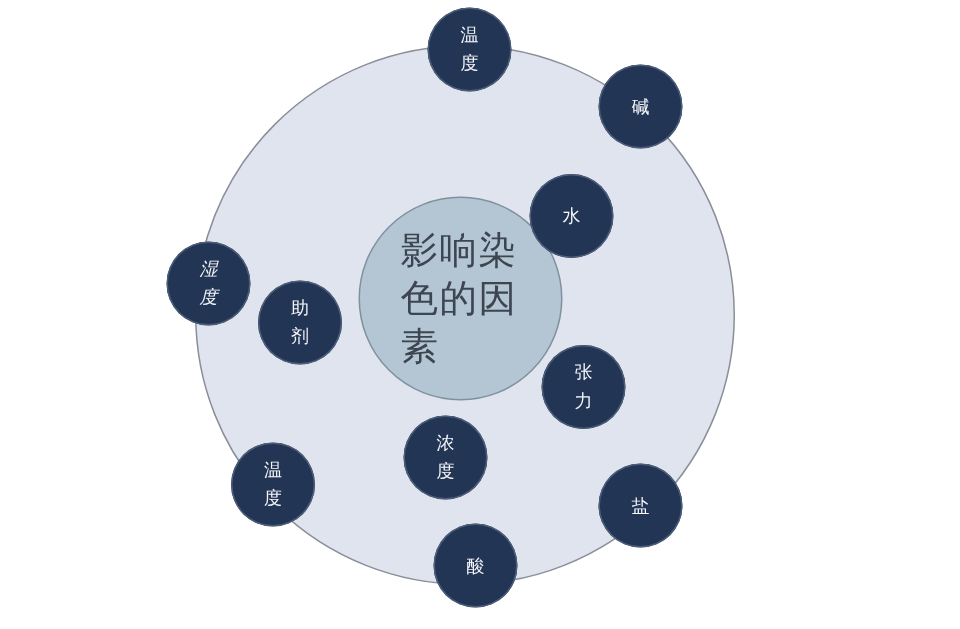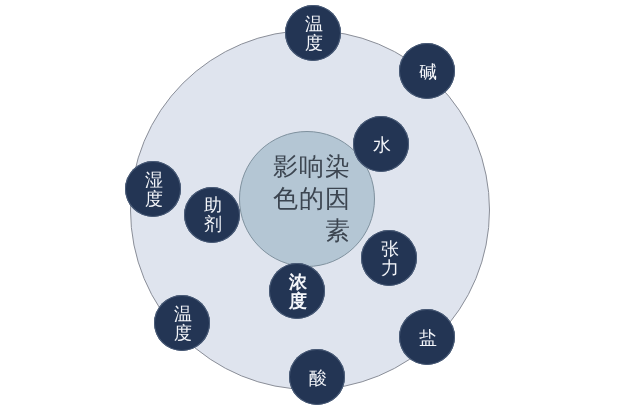--- a/index.html
+++ b/index.html
@@ -5,25 +5,25 @@
     html, body { margin: 0; padding: 0; background: #ffffff; }
     body { width: 640px; height: 419px; position: relative; overflow: hidden;
       font-family: "DejaVu Sans", "Liberation Sans", sans-serif; }
     .stage { position: absolute; left: 0; top: 0; width: 640px; height: 419px; }
     .outer { position: absolute; border-radius: 50%; background: #dfe4ee;
       border: 1px solid #8a8e98; box-sizing: border-box; }
     .center { position: absolute; border-radius: 50%; background: #b4c6d4;
       border: 1px solid #7f919e; box-sizing: border-box;
       display: flex; align-items: center; justify-content: center; }
     .center-text { color: #3c4550; font-size: 25px; line-height: 32px;
-      width: 84px; letter-spacing: 1px; word-break: break-all; text-align: right; margin-left: 4px; }
+      width: 84px; letter-spacing: 1px; word-break: break-all; text-align: left; margin-left: 4px; }
     .node { position: absolute; width: 56px; height: 56px; border-radius: 50%;
       background: #233554; box-shadow: 0 0 0 1px #4b5d79 inset;
       display: flex; align-items: center; justify-content: center; cursor: pointer; }
-    .node-text { color: #f4f6fa; font-size: 18px; line-height: 19px; width: 16px;
+    .node-text { color: #f4f6fa; font-size: 12px; line-height: 19px; width: 16px;
       text-align: center; word-break: break-all; }
     .node-text.wide { width: 30px; }
   </style>
 </head>
 <body>
 
 <div class="stage">
   <div class="outer" style="left:130px; top:30px; width:360px; height:360px;"></div>
 
   <div class="center" style="left:239px; top:131px; width:136px; height:136px;">
@@ -32,30 +32,30 @@
 
   <div class="node" style="left:285px; top:5px;">
     <div class="node-text">温度</div>
   </div>
   <div class="node" style="left:399px; top:43px;">
     <div class="node-text">碱</div>
   </div>
   <div class="node" style="left:353px; top:116px;">
     <div class="node-text">水</div>
   </div>
-  <div class="node" style="left:125px; top:161px;">
+  <div class="node" style="left:111px; top:161px;font-style:italic;">
     <div class="node-text">湿度</div>
   </div>
-  <div class="node" style="left:184px; top:187px;font-family:Liberation Serif, serif;">
+  <div class="node" style="left:172px; top:187px;font-family:Liberation Serif, serif;">
     <div class="node-text">助剂</div>
   </div>
   <div class="node" style="left:361px; top:230px;">
     <div class="node-text">张力</div>
   </div>
-  <div class="node" style="left:269px; top:263px;font-weight:bold;">
+  <div class="node" style="left:269px; top:277px;">
     <div class="node-text">浓度</div>
   </div>
   <div class="node" style="left:154px; top:295px;">
     <div class="node-text">温度</div>
   </div>
   <div class="node" style="left:399px; top:309px;">
     <div class="node-text">盐</div>
   </div>
   <div class="node" style="left:289px; top:349px;">
     <div class="node-text">酸</div>

